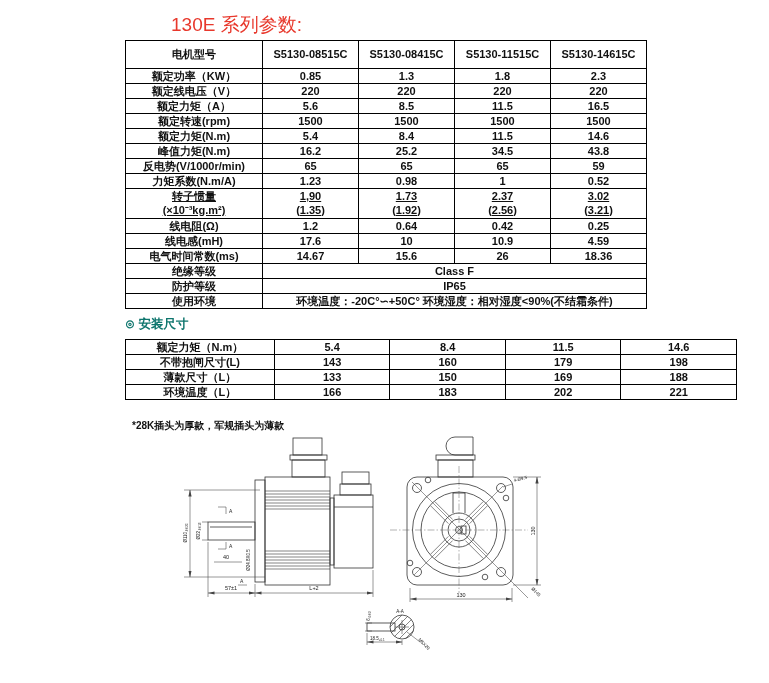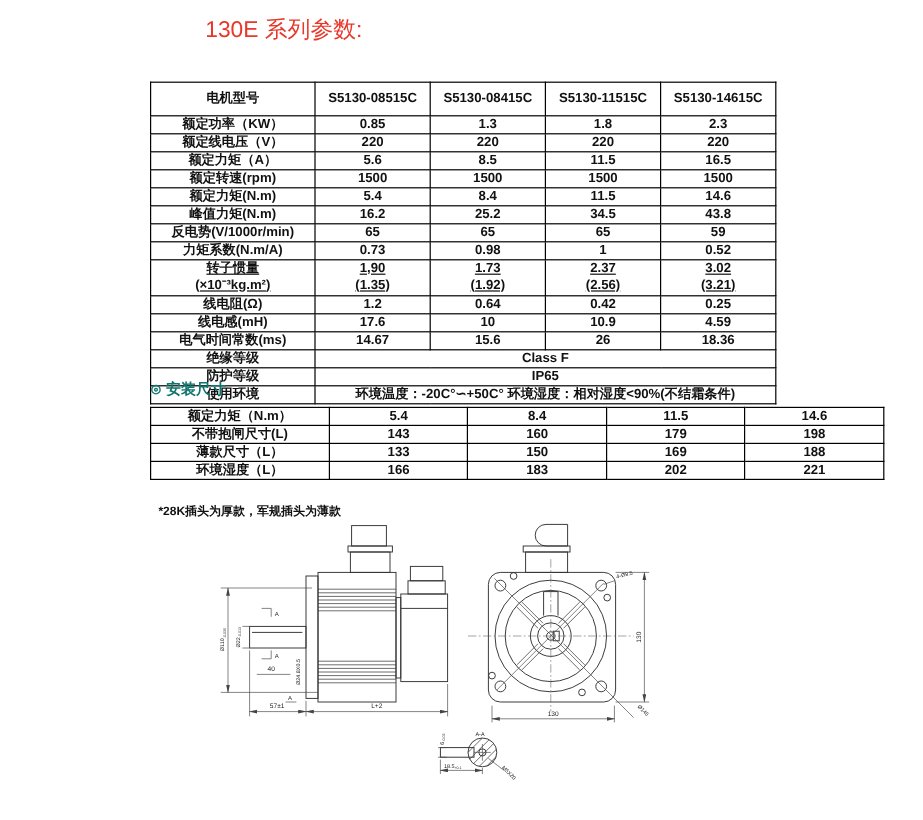--- a/index.html
+++ b/index.html
@@ -4,21 +4,21 @@
 <style>
   html,body{margin:0;padding:0;background:#fff;}
   .page{position:relative;width:769px;height:683px;background:#ffffff;overflow:hidden;
         font-family:"Liberation Sans", sans-serif;}
   .title{position:absolute;left:125px;top:12px;font-size:19px;font-weight:normal;color:#e8382c;margin-left:46px;}
   .sec2{position:absolute;left:125px;top:316px;font-size:12.5px;font-weight:bold;color:#0f766e;}
   .note{position:absolute;left:132px;top:419px;font-size:10px;font-weight:bold;color:#111;}
   table{border-collapse:collapse;position:absolute;table-layout:fixed;border:1.5px solid #000;}
   td{border:1px solid #000;text-align:center;vertical-align:middle;
      font-size:11px;font-weight:bold;color:#111;padding:0 2px;line-height:1.12;}
-  .t1{left:125px;top:40px;width:521px;margin-top:28px;}
+  .t1{left:125px;top:40px;width:521px;}
   .t2{left:125px;top:339px;width:612px;}
   tr{height:15px;}
   tr.h28{height:28px;}
   tr.h30{height:30px;}
   .two-line div{line-height:1.25;text-decoration:underline;}
   svg text{fill:#222;stroke:none;font-family:"Liberation Sans", sans-serif;}
   .geo{stroke:#333;stroke-width:0.8;fill:none;}
   .geo2{stroke:#333;stroke-width:0.6;fill:none;}
   .dim{stroke:#444;stroke-width:0.55;fill:none;}
   .cl{stroke:#555;stroke-width:0.45;fill:none;stroke-dasharray:7 2 1.5 2;}
@@ -90,21 +90,21 @@
     </tr>
     <tr>
       <td>反电势(V/1000r/min)</td>
       <td>65</td>
       <td>65</td>
       <td>65</td>
       <td>59</td>
     </tr>
     <tr>
       <td>力矩系数(N.m/A)</td>
-      <td>0.73</td>
+      <td>1.23</td>
       <td>0.98</td>
       <td>1</td>
       <td>0.52</td>
     </tr>
     <tr class="h30">
       <td class="two-line">
         <div>转子惯量</div>
         <div>(×10⁻³kg.m²)</div>
       </td>
       <td class="two-line">
@@ -186,21 +186,21 @@
       <td>198</td>
     </tr>
     <tr>
       <td>薄款尺寸（L）</td>
       <td>133</td>
       <td>150</td>
       <td>169</td>
       <td>188</td>
     </tr>
     <tr>
-      <td>环境湿度（L）</td>
+      <td>环境温度（L）</td>
       <td>166</td>
       <td>183</td>
       <td>202</td>
       <td>221</td>
     </tr>
   </tbody>
     </table>
 
   <div class="note">*28K插头为厚款，军规插头为薄款</div>
 

